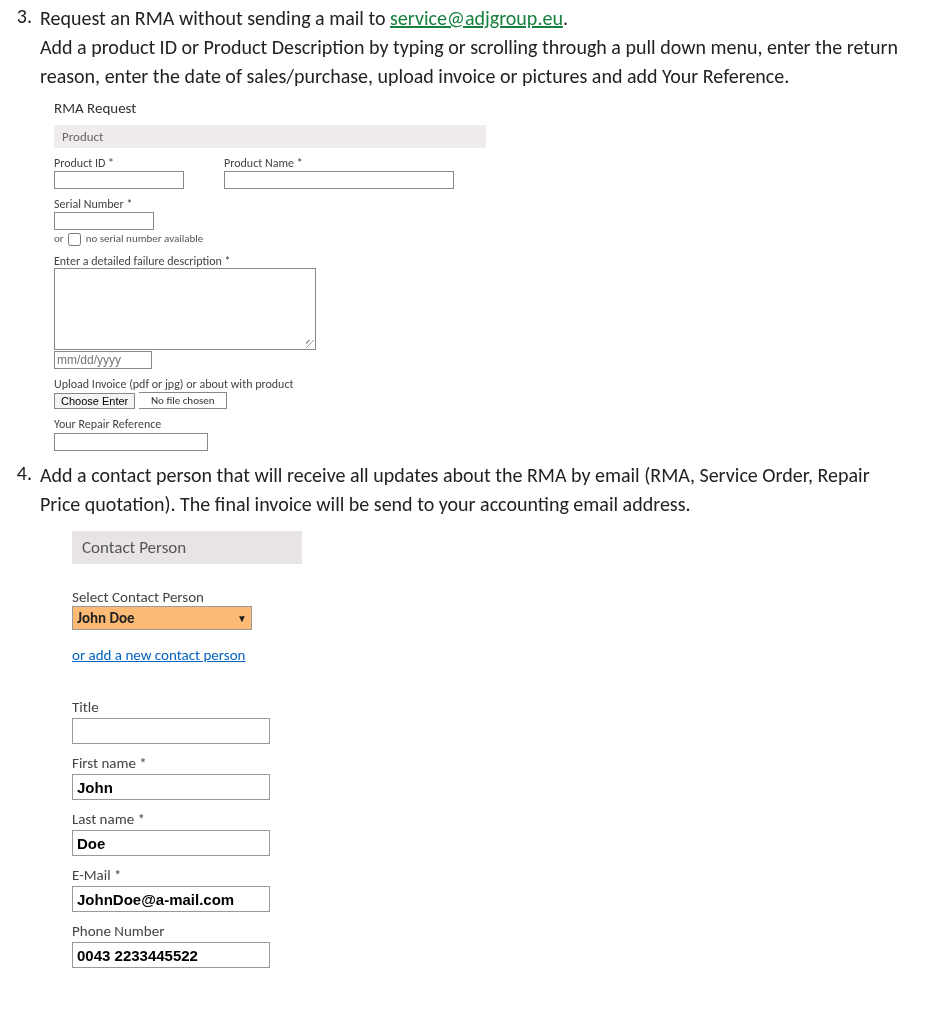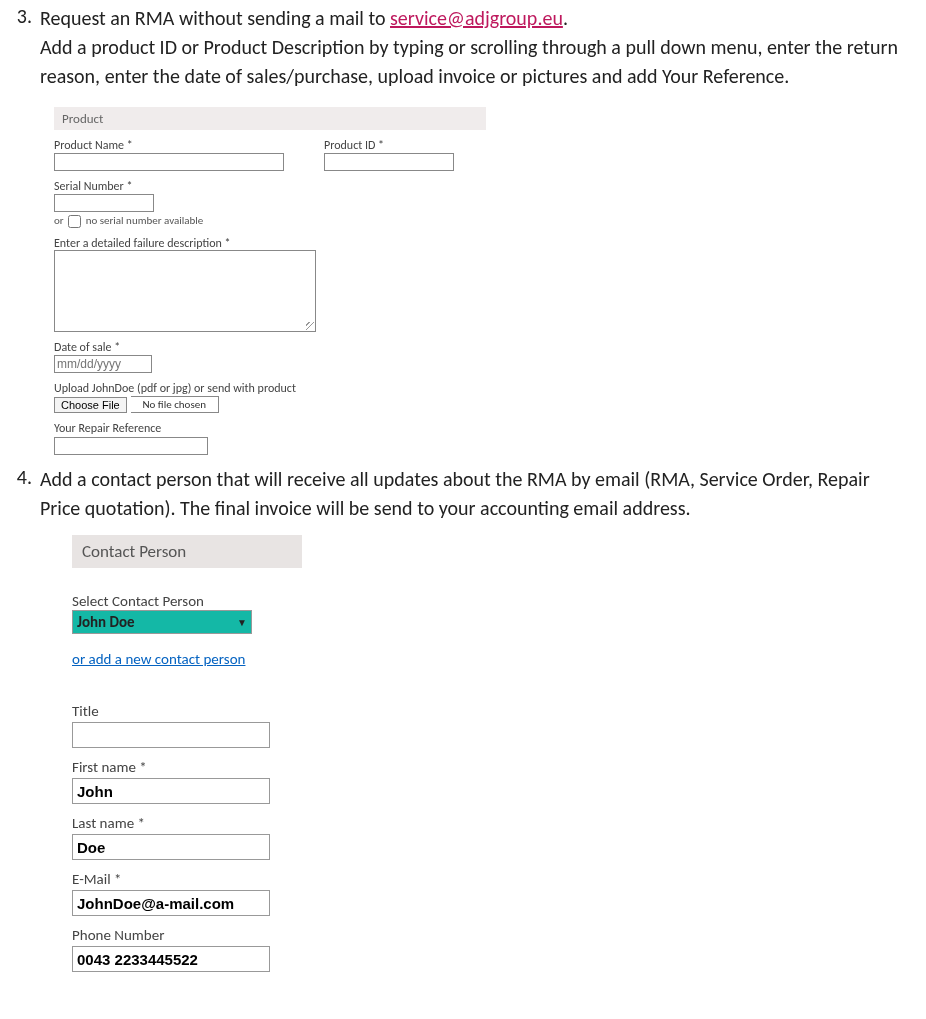--- a/index.html
+++ b/index.html
@@ -18,21 +18,21 @@
       font-size: 20px;
       padding-right: 8px;
       flex: none;
     }
     .list-body {
       flex: 1;
       font-size: 20px;
       line-height: 1.45;
       padding-right: 6px;
     }
-    .link { color: #be185d; }
+    .link { color: #15803d; }
     .rma-title { font-size: 15px; color: #333; }
     .section-hdr {
       background: #f0ecec; color:#666; font-size:13px;
       padding: 4px 8px; margin-top:8px; display:inline-block; width: 432px;
     }
     .section-hdr2 {
       background: #e8e4e3; color:#555; font-size:17px;
       padding: 6px 10px; margin-top:0; display:inline-block; width: 230px;
     }
     .f-lbl { font-size: 12px; color:#444; margin-top:8px; }
@@ -45,21 +45,21 @@
     .ta-grip { position:absolute; right:2px; bottom:2px; width:8px; height:8px;
       background:
         linear-gradient(135deg, transparent 0 2px,#999 2px 3px,transparent 3px 5px,#999 5px 6px,transparent 6px);
     }
     .chk { font-size:11px; color:#555; margin-top:2px; }
     .date-in { width:98px; height:18px; border:1px solid #888; font-size:12px; padding:1px 2px; background:#fff;}
     .file-row { display:flex; align-items:center; gap:4px; }
     .file-btn { font-size:11px; border:1px solid #888; background:#f4f4f4; padding:1px 6px; }
     .file-txt { font-size:11px; color:#333; border:1px solid #888; border-left:none; padding:1px 6px; background:#fff; min-width:88px;text-align:center;}
     .in-ref { width:154px; height:18px; border:1px solid #888; margin-top:2px;}
-    .sel { width:180px; height:24px; border:1px solid #999; font-size:15px; font-weight:600; padding:1px 4px; position:relative; background:#14b8a6; display:flex; align-items:center; justify-content:space-between;}
+    .sel { width:180px; height:24px; border:1px solid #999; font-size:15px; font-weight:600; padding:1px 4px; position:relative; background:#fdba74; display:flex; align-items:center; justify-content:space-between;}
     .sel .tri { font-size:10px; }
     .in2 { width:198px; height:26px; border:1px solid #999; font-size:15px; font-weight:600; padding:2px 4px; background:#fff; margin-top:2px;}
     .link2 { color:#0563c1; text-decoration: underline; font-size:15px; display:inline-block; margin-top:16px;}
     .sp-top { margin-top: 24px; }
     .sp-top-lg { margin-top: 34px; }
     .embed1 { margin-left: 44px; margin-top:8px; }
     .embed2 { margin-left: 62px; margin-top:12px; }
   </style>
 </head>
 <body>
@@ -67,53 +67,53 @@
 <div class="list-row">
   <div class="list-num">3.</div>
   <div class="list-body">
     <span>Request an RMA without sending a mail to </span><a class="link" href="#">service@adjgroup.eu</a><span>.</span>
     <br>
     <span>Add a product ID or Product Description by typing or scrolling through a pull down menu, enter the return reason, enter the date of sales/purchase, upload invoice or pictures and add Your Reference.</span>
   </div>
 </div>
 
 <div class="embed1">
+  <div class="rma-title">RMA Request</div>
   <div class="section-hdr">Product</div>
 
   <div class="f-row">
     <div>
+      <div class="f-lbl">Product ID *</div>
+      <input class="in-s" style="">
+    </div>
+    <div>
       <div class="f-lbl">Product Name *</div>
       <input class="in-m" style="">
-    </div>
-    <div>
-      <div class="f-lbl">Product ID *</div>
-      <input class="in-s" style="">
     </div>
   </div>
 
   <div class="f-lbl">Serial Number *</div>
   <input class="in-s" style="width: 100px;">
   <div class="chk">
     <span>or</span>
     <input type="checkbox" style="vertical-align: middle; margin: 0px 2px;">
     <span>no serial number available</span>
   </div>
 
   <div class="f-lbl">Enter a detailed failure description *</div>
   <div class="ta-wrap">
     <textarea class="ta" style=""></textarea>
     <div class="ta-grip"></div>
   </div>
 
-  <div class="f-lbl">Date of sale *</div>
   <input class="date-in" placeholder="mm/dd/yyyy" style="">
 
-  <div class="f-lbl">Upload JohnDoe (pdf or jpg) or send with product</div>
+  <div class="f-lbl">Upload Invoice (pdf or jpg) or about with product</div>
   <div class="file-row" style="display:inline-flex;">
-    <button class="file-btn">Choose File</button>
+    <button class="file-btn">Choose Enter</button>
     <div class="file-txt">No file chosen</div>
   </div>
 
   <div class="f-lbl">Your Repair Reference</div>
   <input class="in-ref" style="">
 </div>
 
 <div class="list-row" style="margin-top:10px;">
   <div class="list-num">4.</div>
   <div class="list-body">

